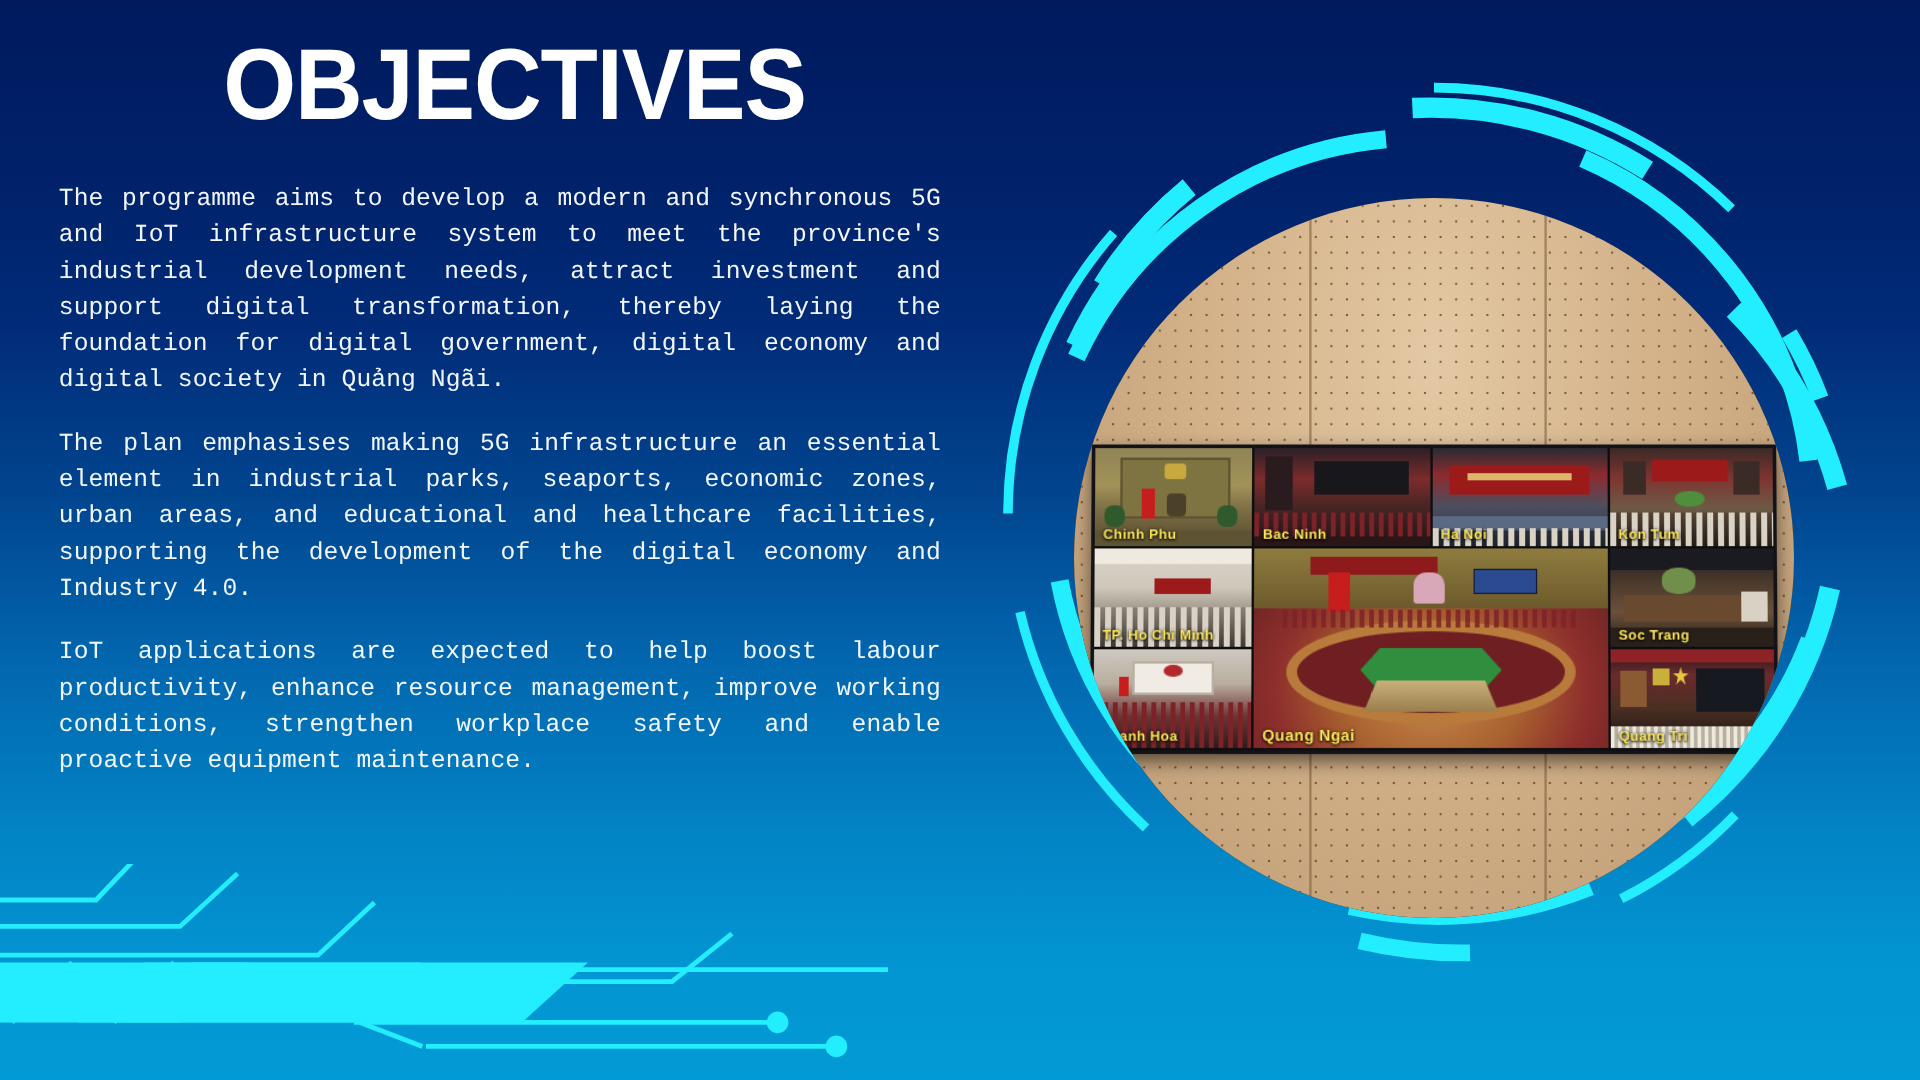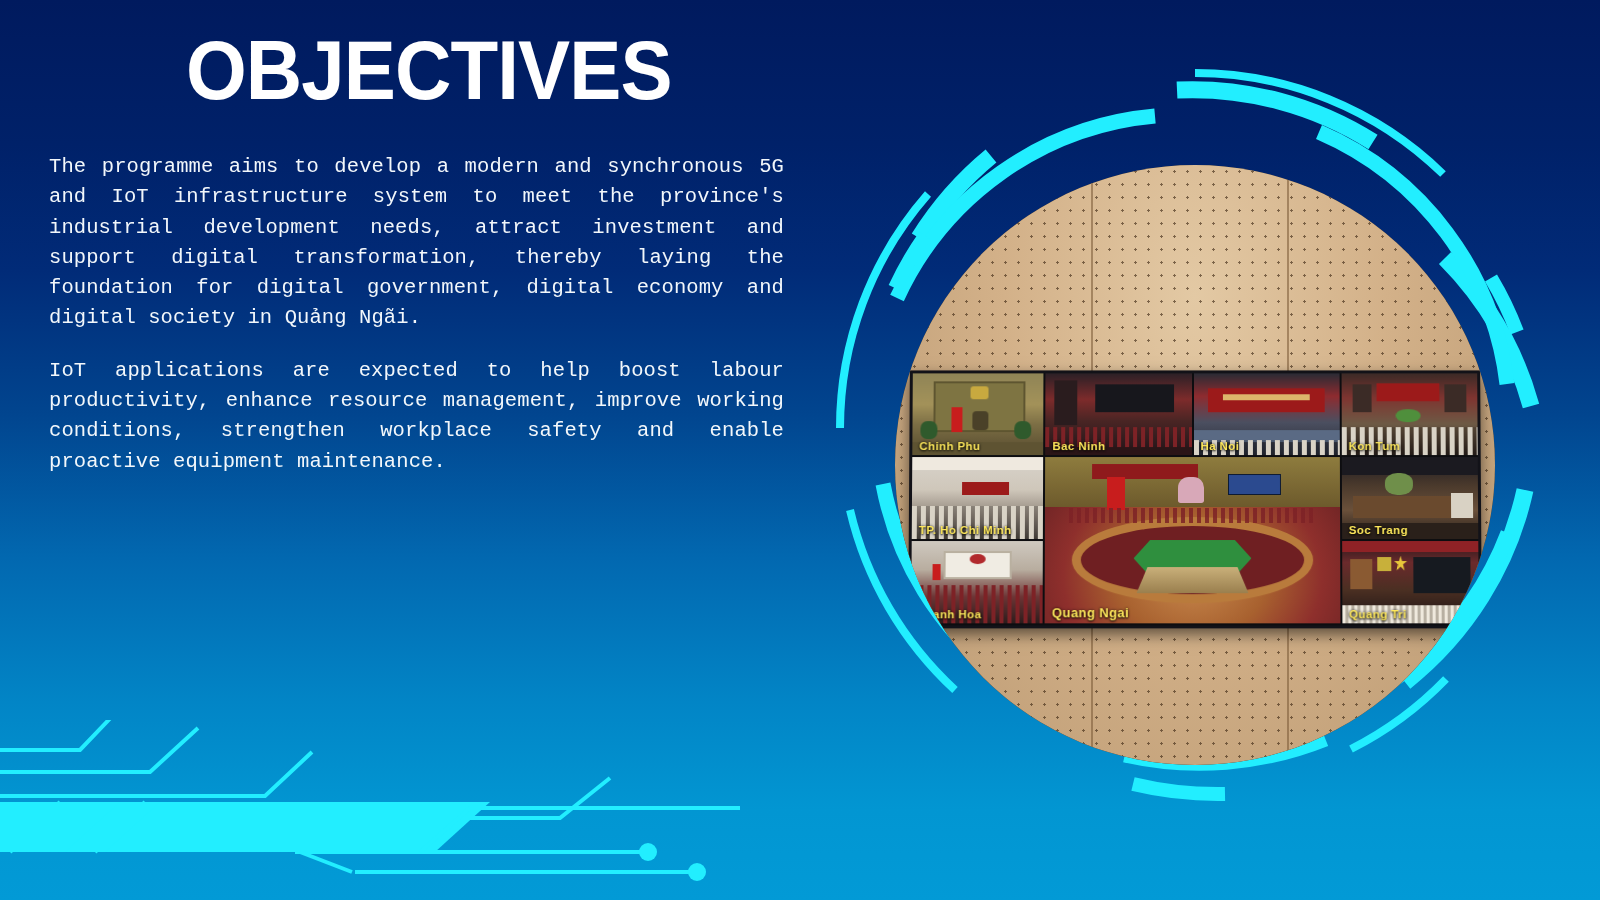--- a/index.html
+++ b/index.html
@@ -170,20 +170,21 @@
 </style>
 </head>
 <body>
 
 <div class="left-pane">
 
   <h1 class="page-title">OBJECTIVES</h1>
 
   <div class="body-copy">
     <p class="para">The programme aims to develop a modern and synchronous 5G and IoT infrastructure system to meet the province's industrial development needs, attract investment and support digital transformation, thereby laying the foundation for digital government, digital economy and digital society in Quảng Ngãi.</p>
+    <p class="para">The plan emphasises making 5G infrastructure an essential element in industrial parks, seaports, economic zones, urban areas, and educational and healthcare facilities, supporting the development of the digital economy and Industry 4.0.</p>
     <p class="para">IoT applications are expected to help boost labour productivity, enhance resource management, improve working conditions, strengthen workplace safety and enable proactive equipment maintenance.</p>
   </div>
 </div>
 
 <svg class="circuit" viewBox="0 0 760 180">
   <defs>
     <clipPath id="circClip">
         <rect x="0" y="0" width="760" height="180"></rect>
       </clipPath>
   </defs>

